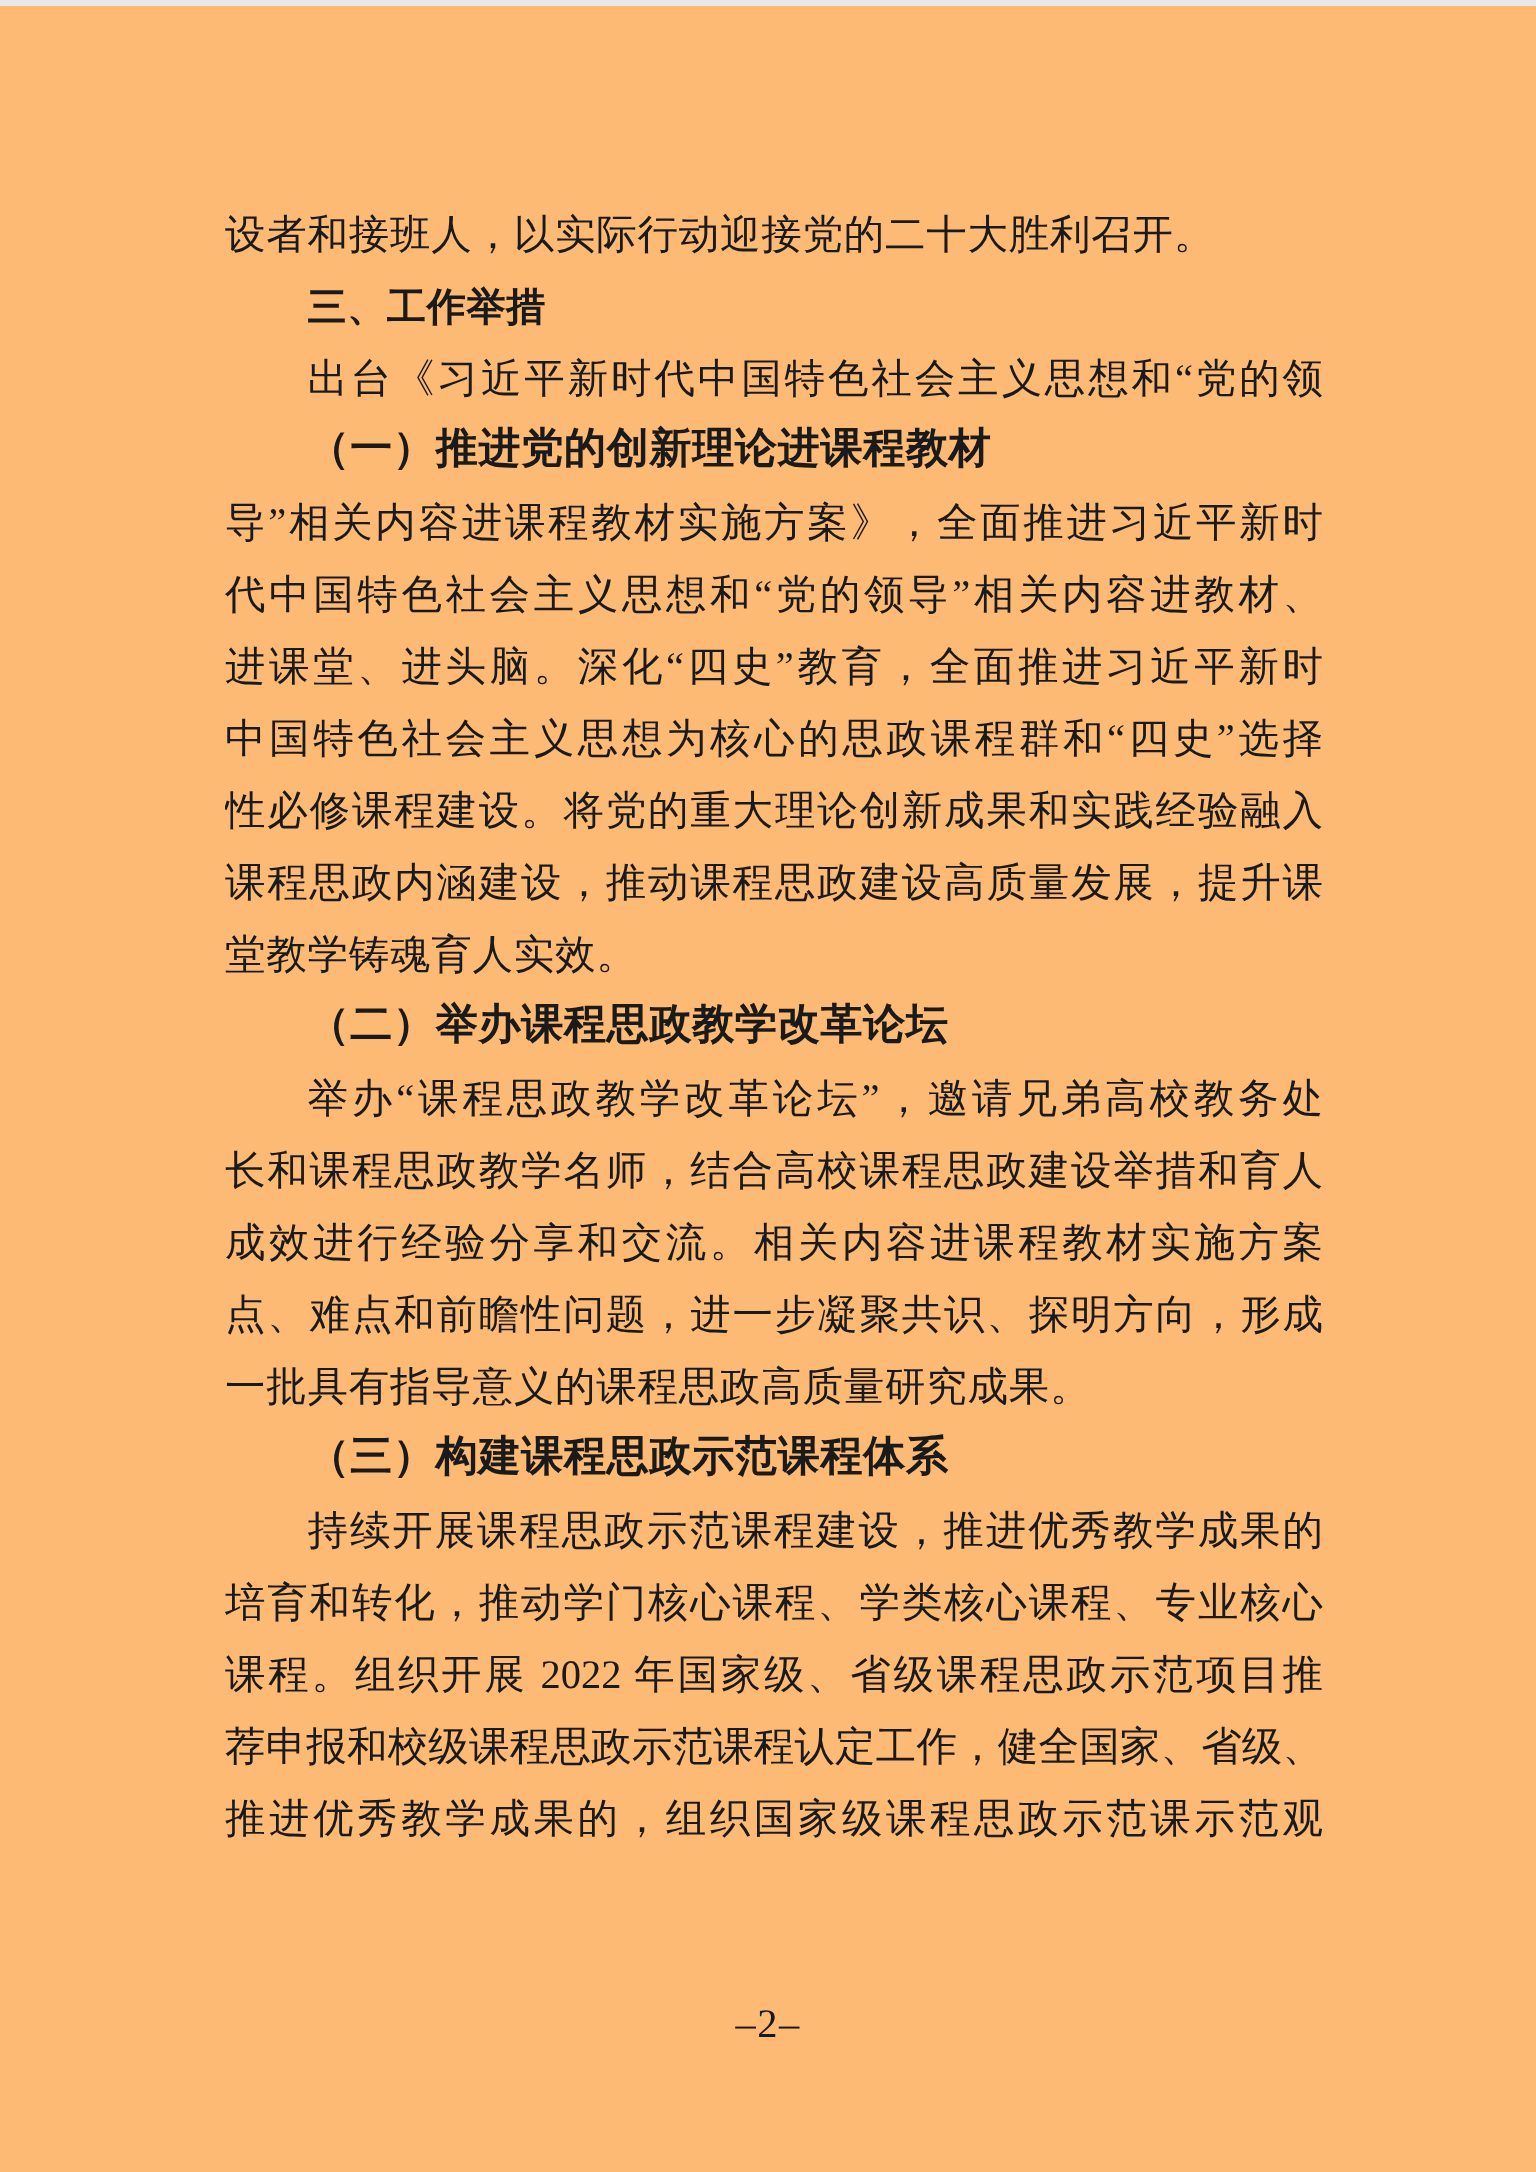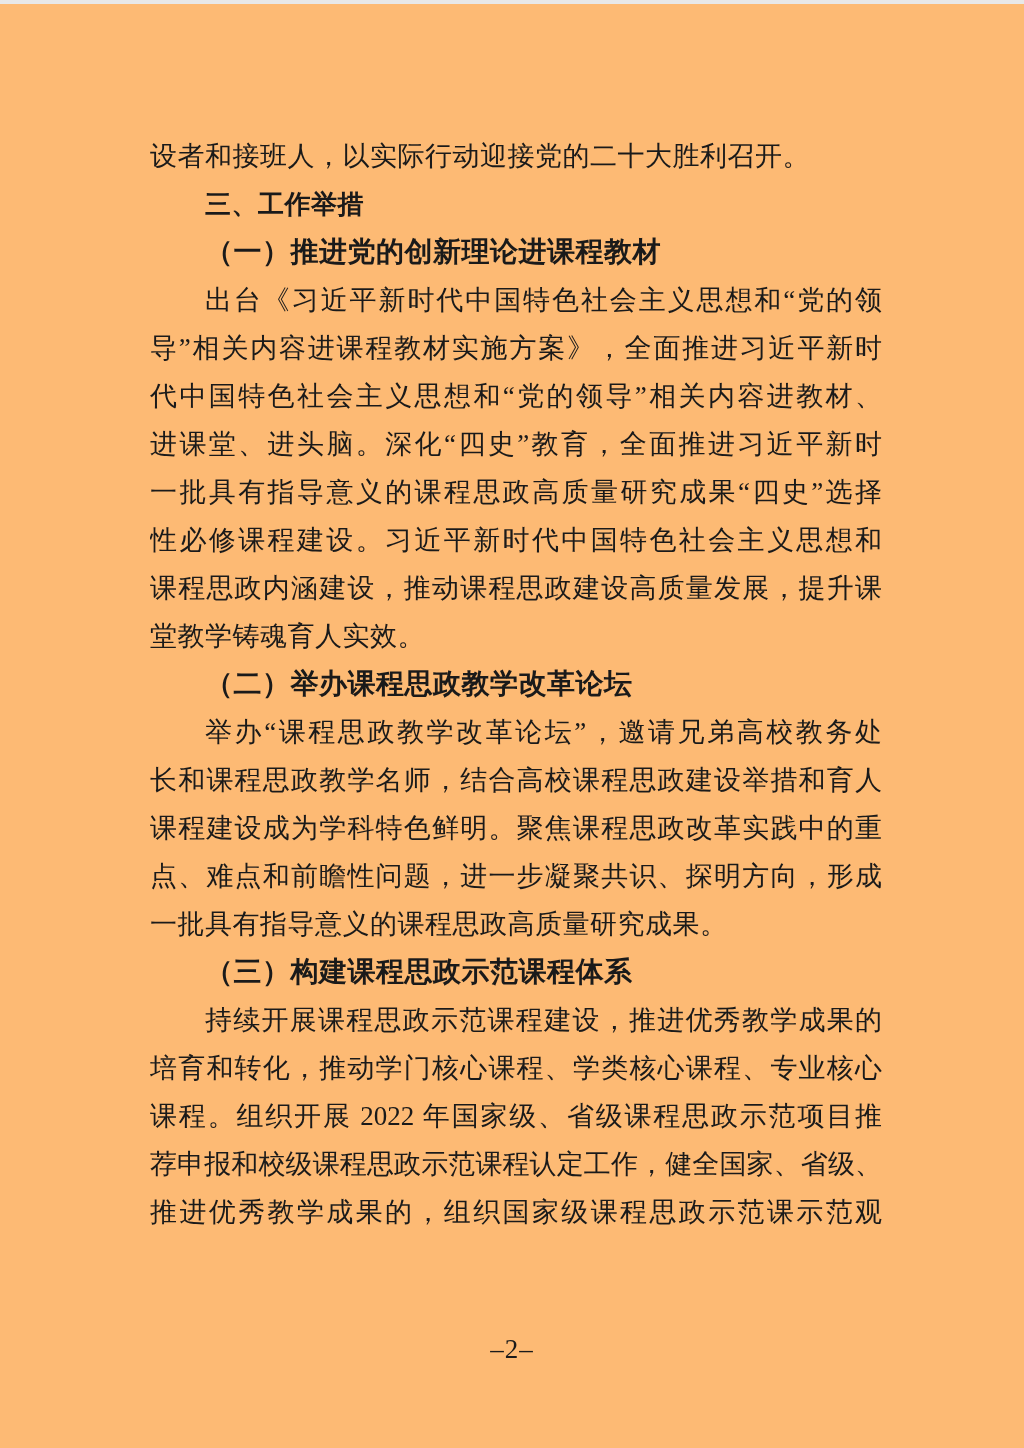--- a/index.html
+++ b/index.html
@@ -64,33 +64,33 @@
   }
 </style>
 </head>
 <body>
 
 <div class="page">
   <div class="content">
 
   <div class="line body">设者和接班人，以实际行动迎接党的二十大胜利召开。</div>
       <div class="line heading1 indent">三、工作举措</div>
+      <div class="line body indent justify">出台《习近平新时代中国特色社会主义思想和“党的领</div>
       <div class="line heading2 indent">（一）推进党的创新理论进课程教材</div>
-      <div class="line body indent justify">出台《习近平新时代中国特色社会主义思想和“党的领</div>
       <div class="line body justify">导”相关内容进课程教材实施方案》，全面推进习近平新时</div>
       <div class="line body justify">代中国特色社会主义思想和“党的领导”相关内容进教材、</div>
       <div class="line body justify">进课堂、进头脑。深化“四史”教育，全面推进习近平新时</div>
-      <div class="line body justify">一批具有指导意义的课程思政高质量研究成果“四史”选择</div>
-      <div class="line body justify">性必修课程建设。习近平新时代中国特色社会主义思想和</div>
+      <div class="line body justify">中国特色社会主义思想为核心的思政课程群和“四史”选择</div>
+      <div class="line body justify">性必修课程建设。将党的重大理论创新成果和实践经验融入</div>
       <div class="line body justify">课程思政内涵建设，推动课程思政建设高质量发展，提升课</div>
       <div class="line body">堂教学铸魂育人实效。</div>
       <div class="line heading2 indent">（二）举办课程思政教学改革论坛</div>
       <div class="line body indent justify">举办“课程思政教学改革论坛”，邀请兄弟高校教务处</div>
       <div class="line body justify">长和课程思政教学名师，结合高校课程思政建设举措和育人</div>
-      <div class="line body justify">课程建设成为学科特色鲜明。聚焦课程思政改革实践中的重</div>
+      <div class="line body justify">成效进行经验分享和交流。相关内容进课程教材实施方案</div>
       <div class="line body justify">点、难点和前瞻性问题，进一步凝聚共识、探明方向，形成</div>
       <div class="line body">一批具有指导意义的课程思政高质量研究成果。</div>
       <div class="line heading2 indent">（三）构建课程思政示范课程体系</div>
       <div class="line body indent justify">持续开展课程思政示范课程建设，推进优秀教学成果的</div>
       <div class="line body justify">培育和转化，推动学门核心课程、学类核心课程、专业核心</div>
       <div class="line body justify">课程。组织开展 2022 年国家级、省级课程思政示范项目推</div>
       <div class="line body justify">荐申报和校级课程思政示范课程认定工作，健全国家、省级、</div>
       <div class="line body justify">推进优秀教学成果的，组织国家级课程思政示范课示范观</div>
     </div>
   <div class="footer">

